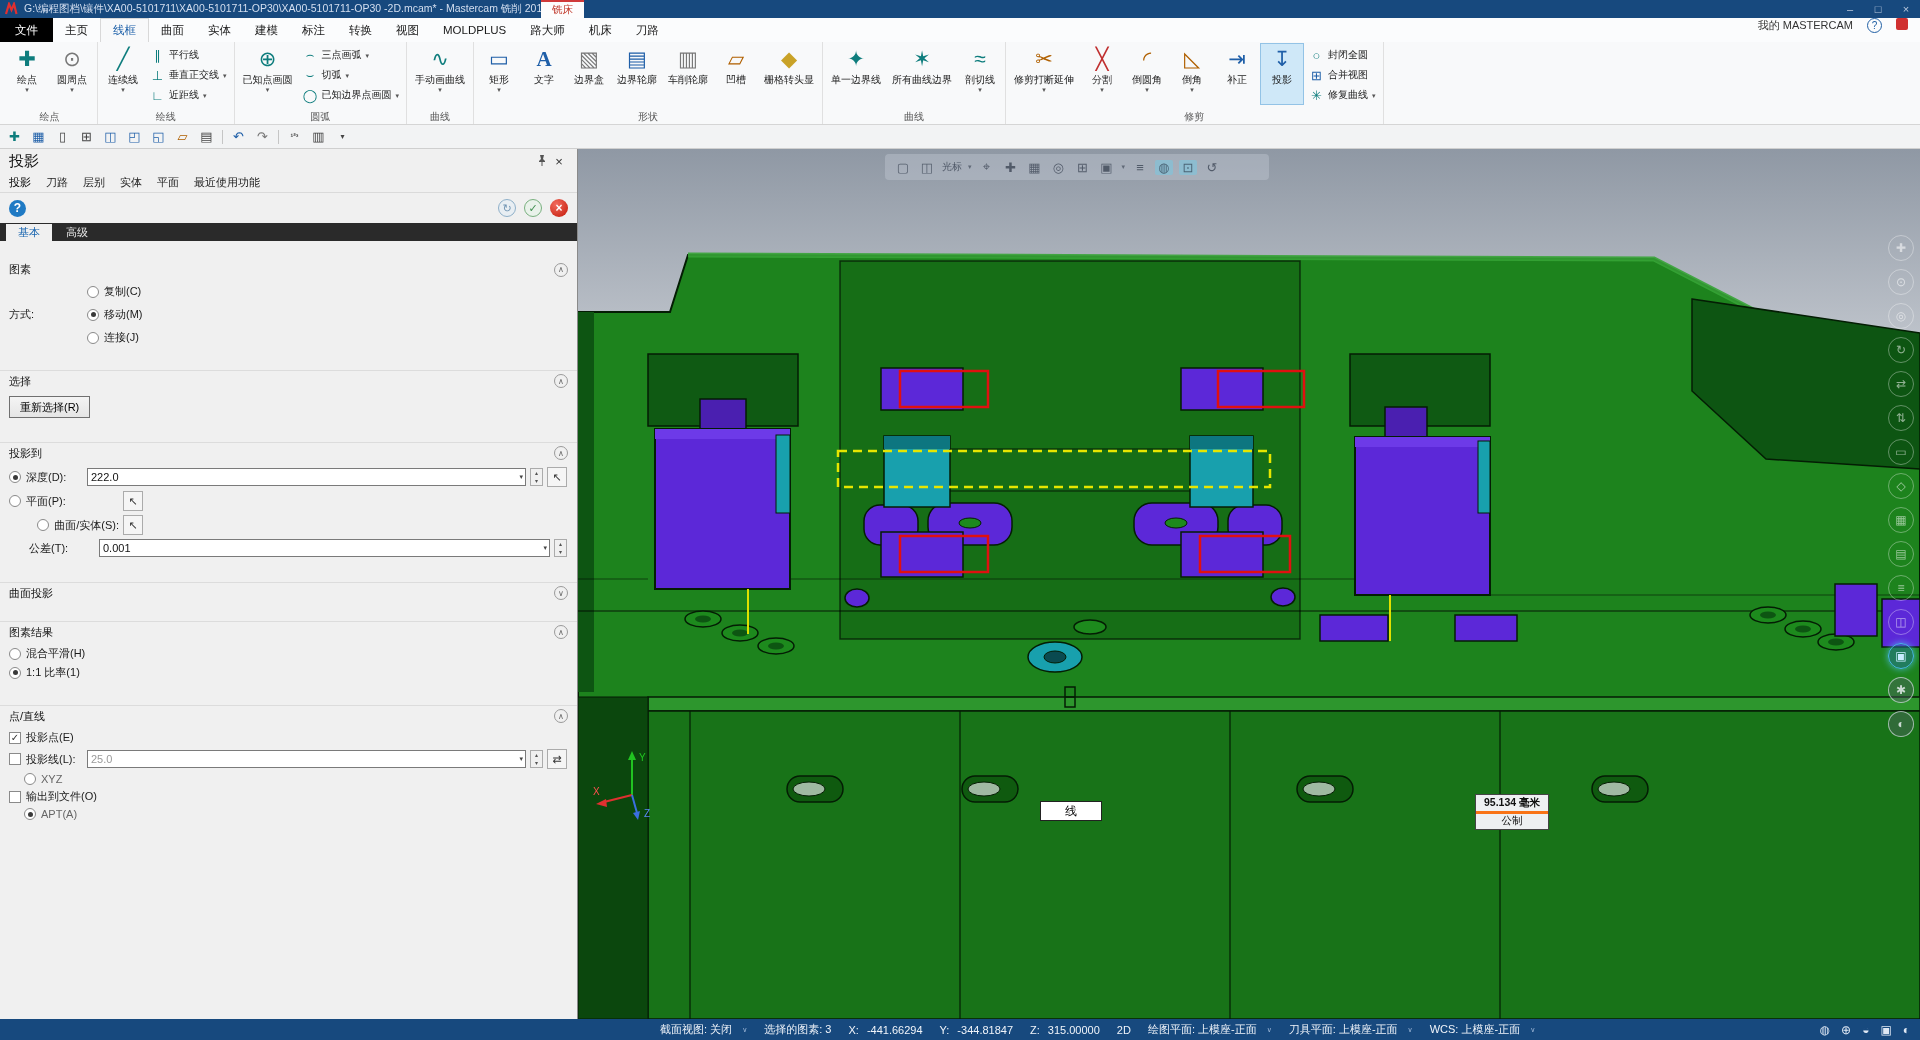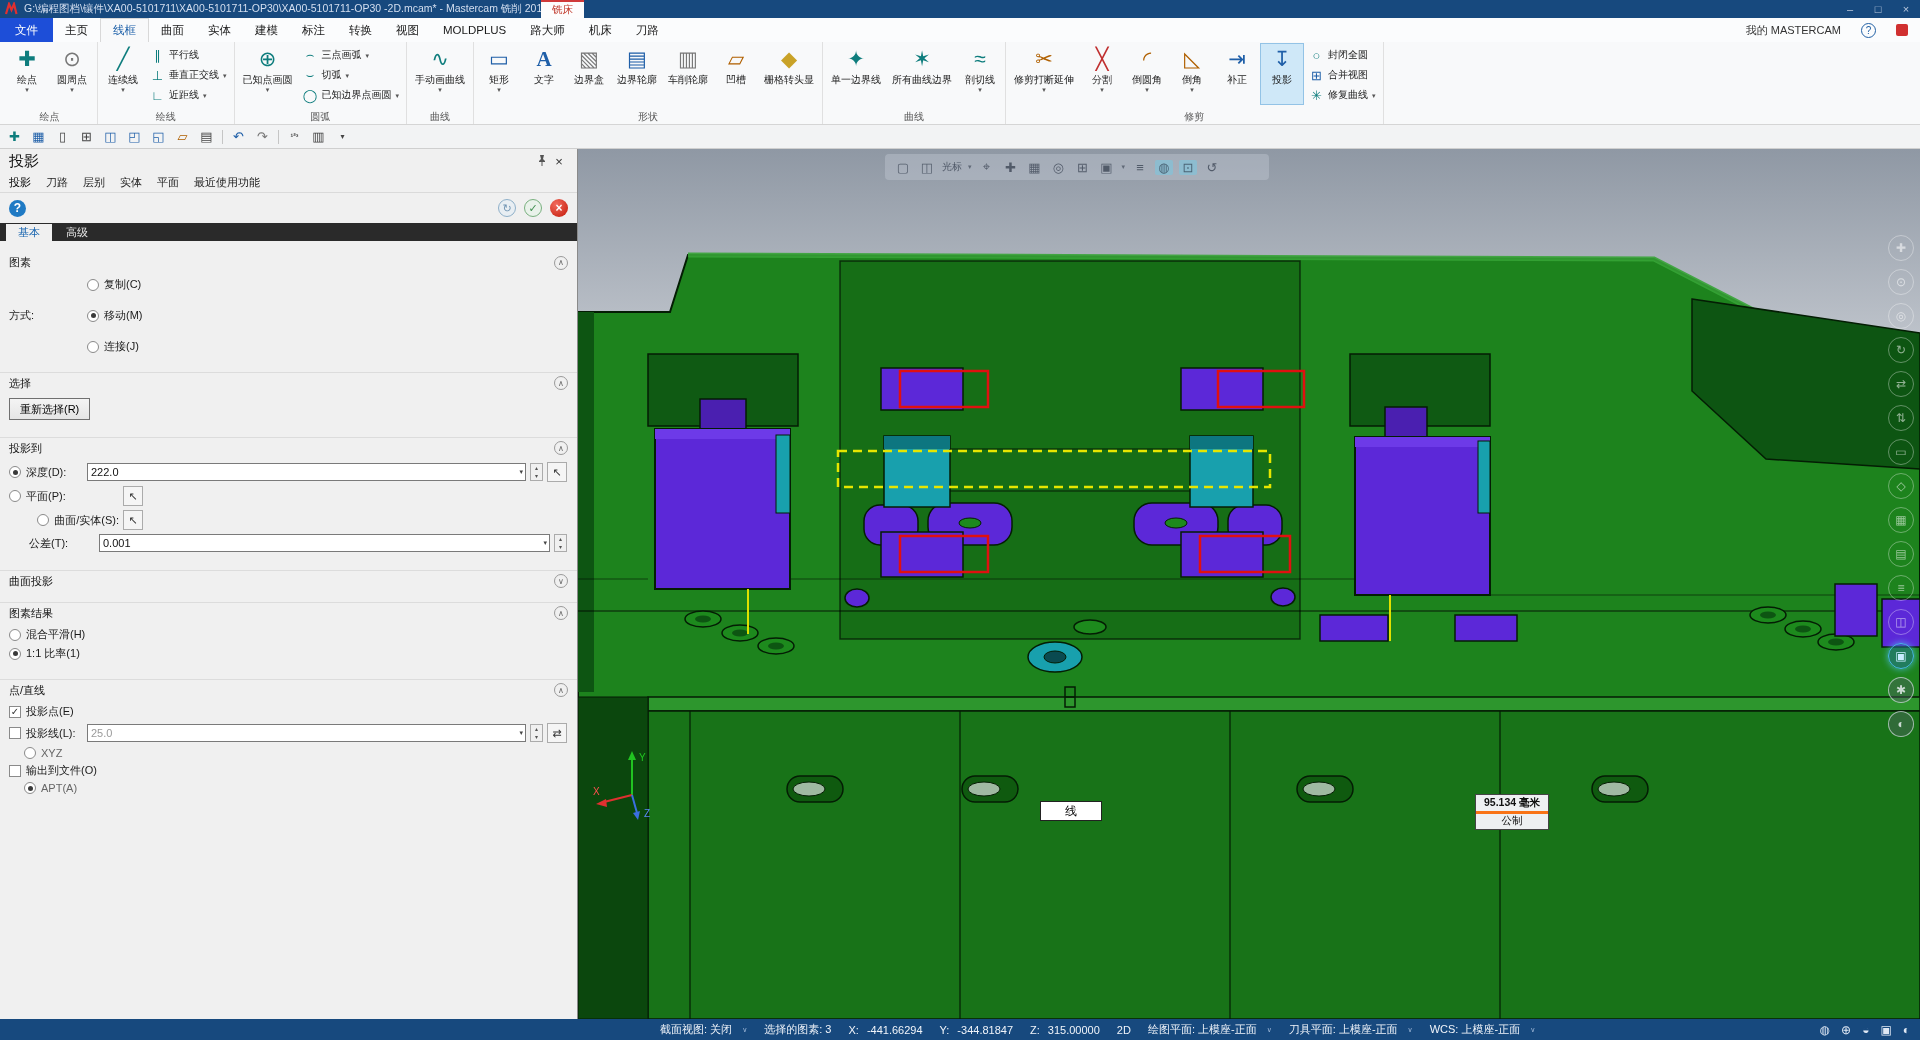--- a/index.html
+++ b/index.html
@@ -6,24 +6,24 @@
   html,body{width:1920px;height:1040px;overflow:hidden;font-family:"Liberation Sans",sans-serif;background:#fff;}
   
   .titlebar{height:18px;background:#17497e;display:flex;align-items:center;position:relative;color:#c9d6e8;font-size:10.5px;}
   .mc-logo{margin:0 6px 0 4px;flex:none;}
   .doc-title{color:#d4dff0;white-space:nowrap;}
   .ctx-tab{position:absolute;left:541px;top:0;height:18px;display:flex;align-items:center;padding:0 11px;background:#fdfdfd;color:#c0392b;border-top:2px solid #d03a3a;font-size:10.5px;}
   .win-controls{margin-left:auto;display:flex;}
   .win-controls span{width:28px;text-align:center;font-size:11px;color:#b9c8dd;}
   
   .tabsrow{height:24px;background:#fbfcfd;display:flex;align-items:stretch;font-size:11.5px;}
-  .ftab{background:#1d4ed8;color:#fff;display:flex;align-items:center;padding:0 15px;}
+  .ftab{background:#000000;color:#fff;display:flex;align-items:center;padding:0 15px;}
   .rtab{display:flex;align-items:center;padding:0 12px;color:#1a1a1a;}
   .rtab.sel{background:#f8f9fa;border:1px solid #d8d8d8;border-bottom:none;color:#1b5fa8;}
-  .tab-right{margin-left:auto;display:flex;align-items:center;gap:20px;padding-right:12px;color:#333;font-size:11px;}
+  .tab-right{margin-left:auto;display:flex;align-items:flex-start;gap:14px;padding-right:12px;color:#333;font-size:11px;}
   .helpc{width:15px;height:15px;border-radius:50%;border:1.5px solid #2160a5;color:#2160a5;font-size:10px;display:flex;align-items:center;justify-content:center;}
   .redlogo{width:12px;height:12px;background:#d03030;border-radius:2px;}
   
   .ribbon{height:83px;background:#f8f9fa;border-bottom:1px solid #d5d5d5;display:flex;align-items:stretch;padding-left:2px;}
   .rgroup{display:flex;flex-direction:column;border-right:1px solid #e0e0e0;padding:1px 3px 0;}
   .rgroup-body{flex:1;display:flex;align-items:flex-start;gap:1px;}
   .rgroup-label{text-align:center;font-size:10px;color:#555;height:14px;line-height:14px;}
   .rb.lg{display:flex;flex-direction:column;align-items:center;min-width:44px;padding:2px 4px 0;height:62px;border:1px solid transparent;}
   .rb.lg .ric{height:26px;font-size:21px;line-height:26px;}
   .rb.lg .rlb{font-size:10px;line-height:11px;white-space:nowrap;color:#1a1a1a;margin-top:2px;}
@@ -49,25 +49,25 @@
   .p-tabs{height:20px;display:flex;gap:15px;padding:0 9px;align-items:center;border-bottom:1px solid #dadada;font-size:11px;color:#222;}
   .p-actions{height:30px;display:flex;align-items:center;padding:0 9px;}
   .help-circ{width:17px;height:17px;border-radius:50%;background:#1f7ac4;color:#fff;font-weight:bold;font-size:12px;display:flex;align-items:center;justify-content:center;}
   .act-circ{width:18px;height:18px;border-radius:50%;display:flex;align-items:center;justify-content:center;font-size:11px;margin-left:8px;}
   .act-circ.apply{border:1.5px solid #8fb0c9;color:#6f93b2;background:#e8eef3;margin-left:auto;}
   .act-circ.ok{border:1.5px solid #79b07f;color:#3f8f4f;background:#e9f2ea;}
   .act-circ.cancel{background:radial-gradient(circle at 35% 30%,#f26b5e,#c21807);color:#fff;font-weight:bold;font-size:12px;}
   .p-modes{height:18px;background:#2a2a2a;display:flex;align-items:flex-end;padding-left:6px;gap:2px;}
   .m-tab{font-size:11px;color:#e8e8e8;padding:1px 12px;}
   .m-tab.sel{background:#f0f0f0;color:#1a66b0;}
-  .sec-h{display:flex;align-items:center;height:21px;padding:0 9px;border-top:1px solid #dcdcdc;margin-top:11px;font-size:11px;color:#111;}
+  .sec-h{display:flex;align-items:center;height:21px;padding:0 9px;border-top:1px solid #dcdcdc;margin-top:18px;font-size:11px;color:#111;}
   .circ-ch{margin-left:auto;width:14px;height:14px;border:1px solid #9a9a9a;border-radius:50%;font-size:8px;color:#666;display:flex;align-items:center;justify-content:center;}
   .sec-b{padding:2px 0 5px;}
   .frow{display:flex;align-items:center;gap:4px;padding:2px 10px 2px 9px;}
-  .stack{display:flex;flex-direction:column;gap:16px;}
+  .stack{display:flex;flex-direction:column;gap:8px;}
   .radio,.check{display:inline-flex;align-items:center;gap:5px;}
   .rdot{width:12px;height:12px;border:1px solid #8a8a8a;border-radius:50%;background:#fff;position:relative;flex:none;}
   .rdot.on::after{content:"";position:absolute;inset:2.5px;background:#3a3a3a;border-radius:50%;}
   .cbox{width:12px;height:12px;border:1px solid #8a8a8a;background:#fff;display:inline-flex;align-items:center;justify-content:center;font-size:10px;color:#333;flex:none;}
   .wlab{width:74px;flex:none;}
   .ind{padding-left:20px;width:86px;flex:none;}
   .inwrap{flex:1;height:18px;border:1px solid #7a7a7a;background:#fff;display:flex;align-items:center;position:relative;padding-right:12px;}
   .tin{border:none;outline:none;width:100%;font-size:11px;font-family:inherit;background:transparent;padding:0 3px;color:#111;}
   .tin.gtxt{color:#9a9a9a;}
   .incaret{position:absolute;right:2px;font-size:7px;color:#444;}

